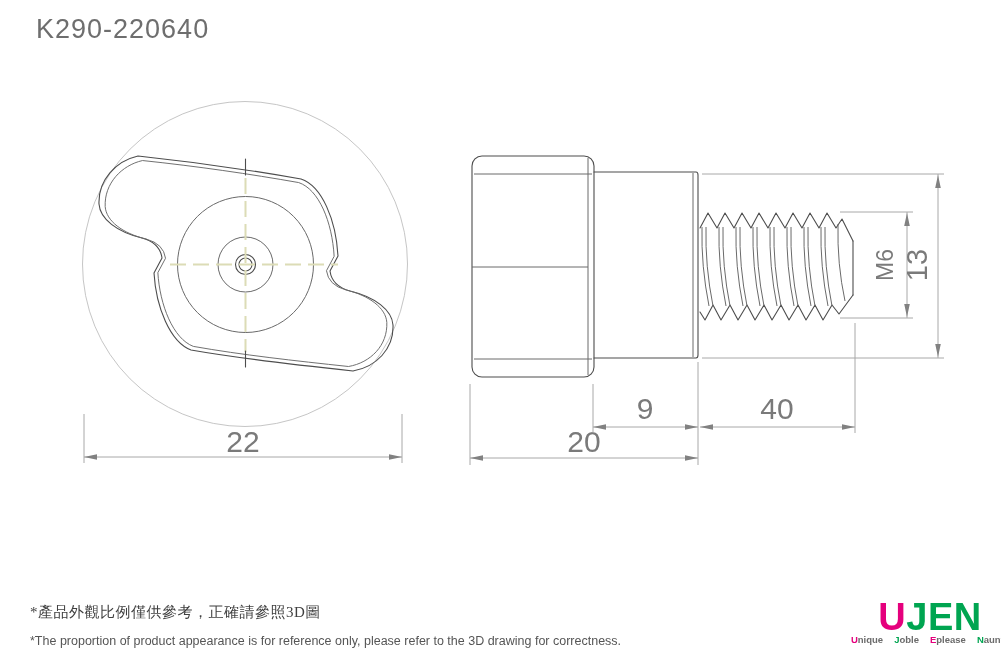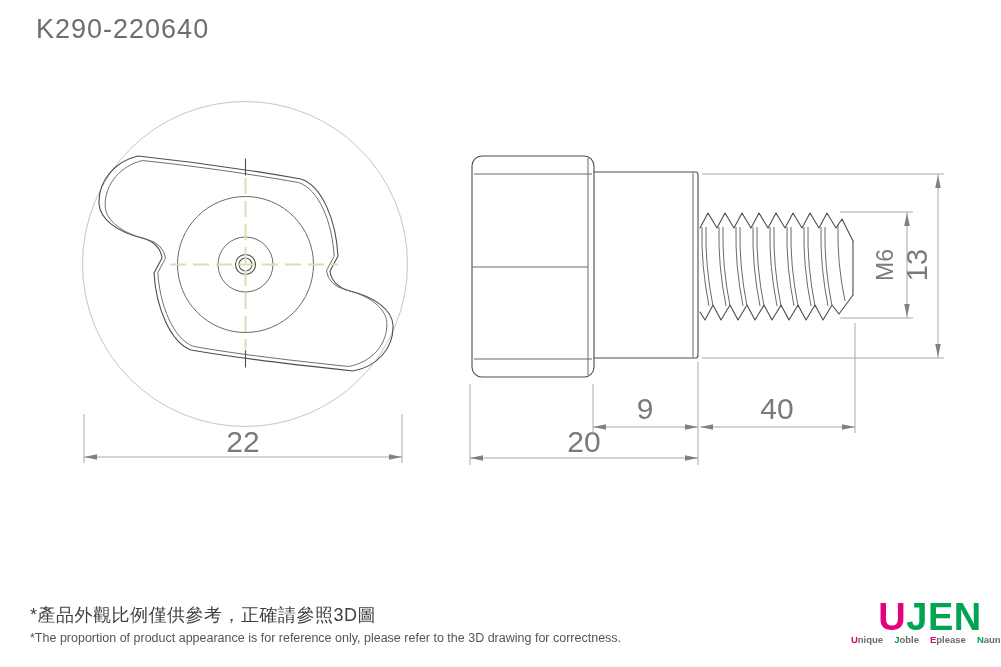--- a/index.html
+++ b/index.html
@@ -6,22 +6,22 @@
   body{width:1001px;height:667px;position:relative;overflow:hidden;
        font-family:"Liberation Sans",sans-serif;}
   .page{position:absolute;inset:0;background:#fff;}
 
   .title{position:absolute;left:24px;top:14px;font-size:27px;color:#6e6e6e;
          letter-spacing:1px;font-weight:400;margin-left:12px;}
 
   .drawing-svg{position:absolute;left:0;top:0;}
 
   .footnotes{position:absolute;left:30px;top:603px;color:#4a4a4a;}
-  .footnote-zh{font-size:18px;color:#3f3f3f;letter-spacing:.5px;}
-  .footnote-en{font-size:12.5px;color:#555;margin-top:4px;}
+  .footnote-zh{font-size:15px;color:#3f3f3f;letter-spacing:.5px;font-family:Liberation Serif, serif;}
+  .footnote-en{font-size:12.5px;color:#555;margin-top:12px;}
 
   .logo{position:absolute;left:874px;top:600px;width:112px;text-align:center;}
   .logo-word{font-size:38px;font-weight:700;line-height:34px;letter-spacing:.5px;}
   .brand-u{color:#e5007d;}
   .brand-jen{color:#00a551;}
   .logo-tagline{font-size:9.5px;font-weight:700;color:#6b6b6b;line-height:11px;
                 display:flex;justify-content:center;gap:11px;white-space:nowrap;}
   .tg-word{display:inline-block;}
   .ini-pink{color:#e5007d;}
   .ini-green{color:#00a551;}

